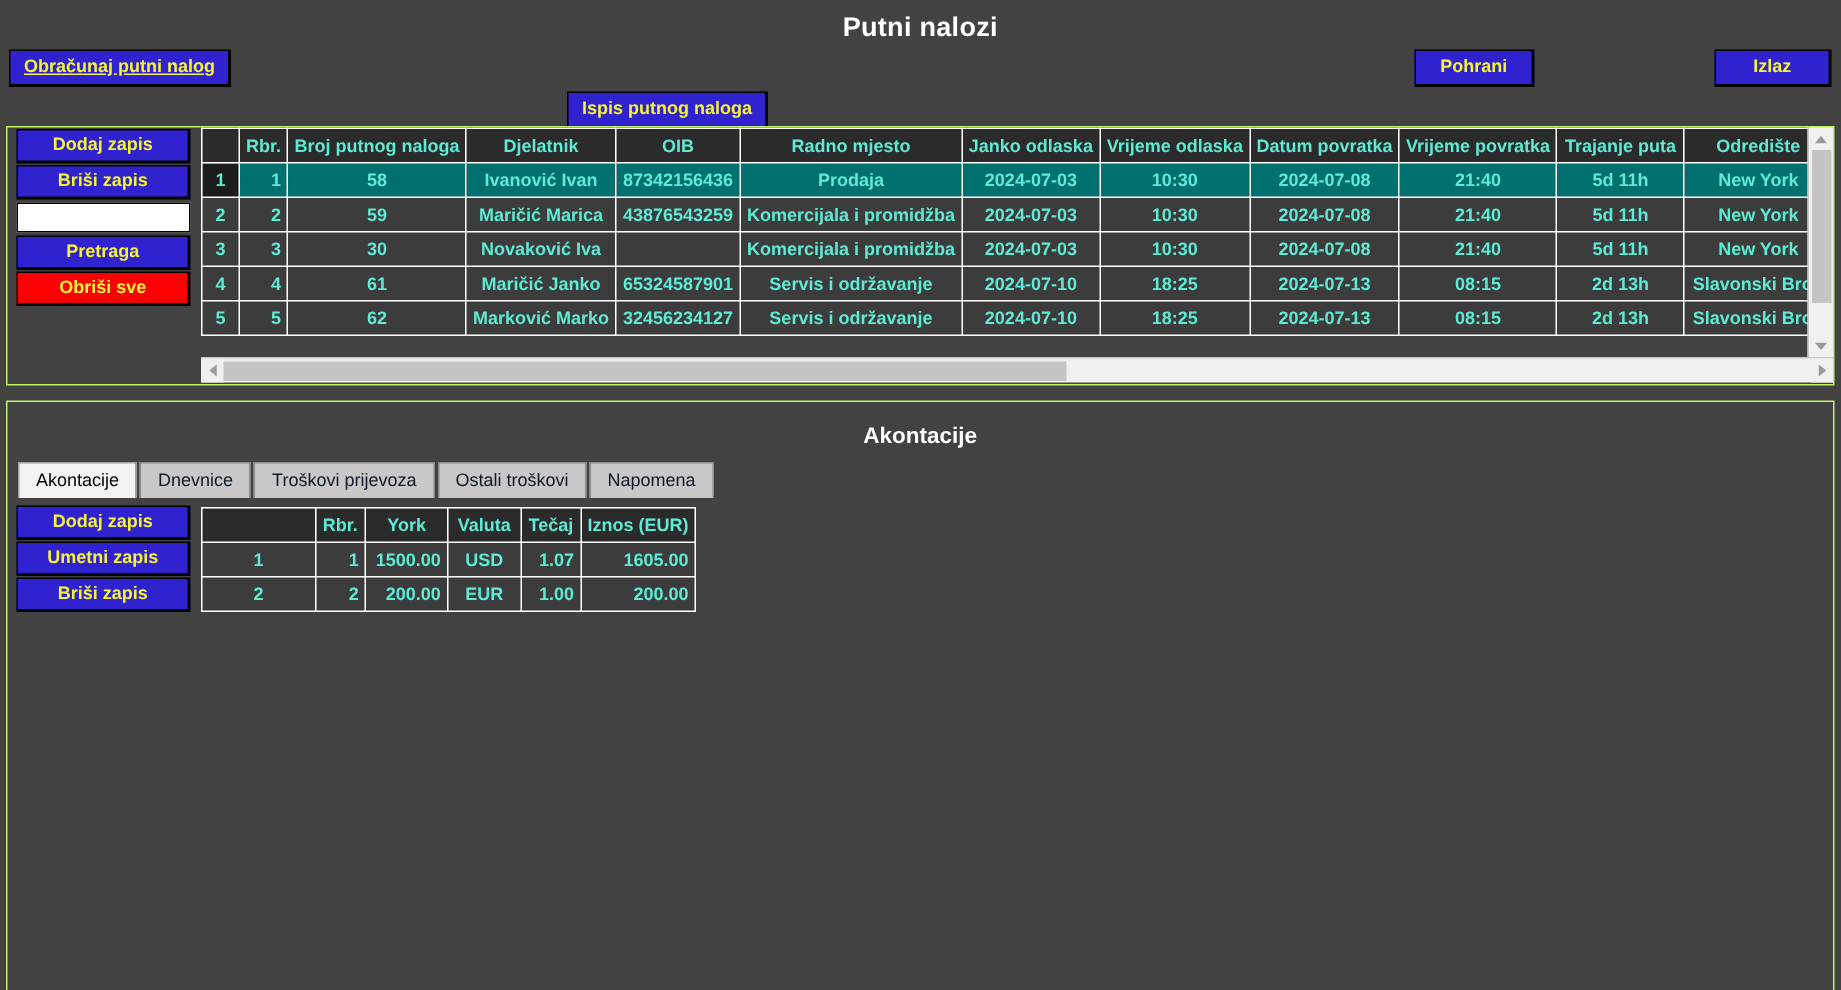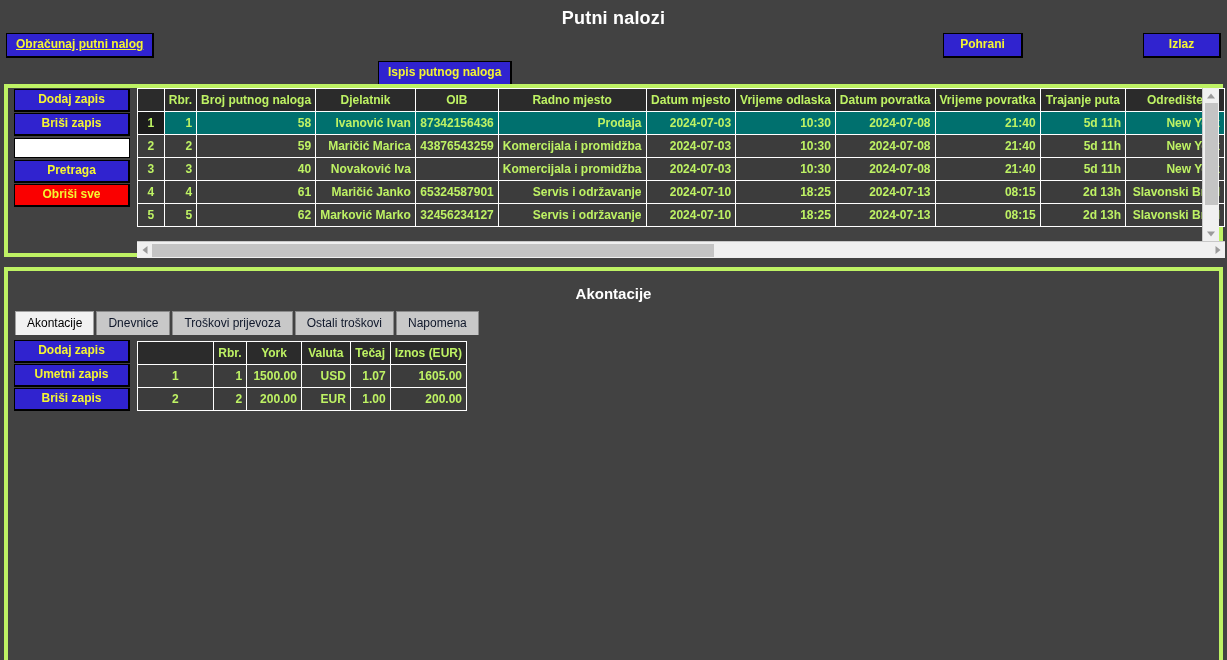--- a/index.html
+++ b/index.html
@@ -45,21 +45,21 @@
 
   #btn-obracunaj { left: 6px;  top: 3px; text-decoration: underline; }
   #btn-ispis-nalog { left: 378px; top: 3px; margin-top: 28px; }
   #btn-ispis-racun { left: 508px; top: 3px; }
   #btn-pohrani { left: 943px; top: 3px; width: 80px; }
   #btn-izlaz   { left: 1143px; top: 3px; width: 78px; }
 
   
   .panel {
     position: absolute;
-    border: 4px solid #bef264;
+    border: 1px solid #bef264;
     background: #424242;
   }
   #panel-top {
     left: 4px; top: 84px; width: 1219px; height: 173px;
   }
   #panel-bottom {
     left: 4px; top: 267px; width: 1219px; height: 451px;
   }
 
   
@@ -103,21 +103,21 @@
     overflow: hidden;
   }
   #grid-top-wrap { left: 129px; top: 0px; width: 1088px; height: 171px; }
   #grid-bot-wrap { left: 129px; top: 70px; width: 330px; height: 80px; }
 
   table.grid {
     border-collapse: collapse;
     table-layout: fixed;
     font-size: 12px;
     font-weight: bold;
-    color: #bef264;
+    color: #5eead4;
   }
   table.grid th, table.grid td {
     border: 1px solid #ffffff;
     padding: 2px 4px 3px 4px;
     height: 23px;
     background: #3c3c3c;
     white-space: nowrap;
     overflow: hidden;
   }
   table.grid th {
@@ -125,21 +125,21 @@
     text-align: center;
     font-weight: bold;
   }
   td.rowhdr {
     background: #2b2b2b;
     text-align: center;
   }
   tr.sel td { background: #00706e; }
   tr.sel td.rowhdr { background: #1c1c1c; }
   td.num { text-align: right; }
-  td.txt { text-align: right; }
+  td.txt { text-align: center; }
 
   
   .hscroll {
     position: absolute;
     left: 129px; top: 153px;
     width: 1088px; height: 17px;
     background: #f0f0f0;
     border-top: 1px solid #c8c8c8;
     display: flex;
     align-items: stretch;
@@ -259,21 +259,21 @@
           <col style="width:110px">
       </colgroup>
       <thead>
           <tr>
             <th></th>
             <th>Rbr.</th>
             <th>Broj putnog naloga</th>
             <th>Djelatnik</th>
             <th>OIB</th>
             <th>Radno mjesto</th>
-            <th>Datum mjesto</th>
+            <th>Janko odlaska</th>
             <th>Vrijeme odlaska</th>
             <th>Datum povratka</th>
             <th>Vrijeme povratka</th>
             <th>Trajanje puta</th>
             <th>Odredište</th>
           </tr>
         </thead>
       <tbody>
           <tr class="sel">
             <td class="rowhdr">1</td>
@@ -299,21 +299,21 @@
             <td class="txt">2024-07-03</td>
             <td class="txt">10:30</td>
             <td class="txt">2024-07-08</td>
             <td class="txt">21:40</td>
             <td class="txt">5d 11h</td>
             <td class="txt">New York</td>
           </tr>
           <tr>
             <td class="rowhdr">3</td>
             <td class="num">3</td>
-            <td class="txt">40</td>
+            <td class="txt">30</td>
             <td class="txt">Novaković Iva</td>
             <td class="txt"></td>
             <td class="txt">Komercijala i promidžba</td>
             <td class="txt">2024-07-03</td>
             <td class="txt">10:30</td>
             <td class="txt">2024-07-08</td>
             <td class="txt">21:40</td>
             <td class="txt">5d 11h</td>
             <td class="txt">New York</td>
           </tr>

